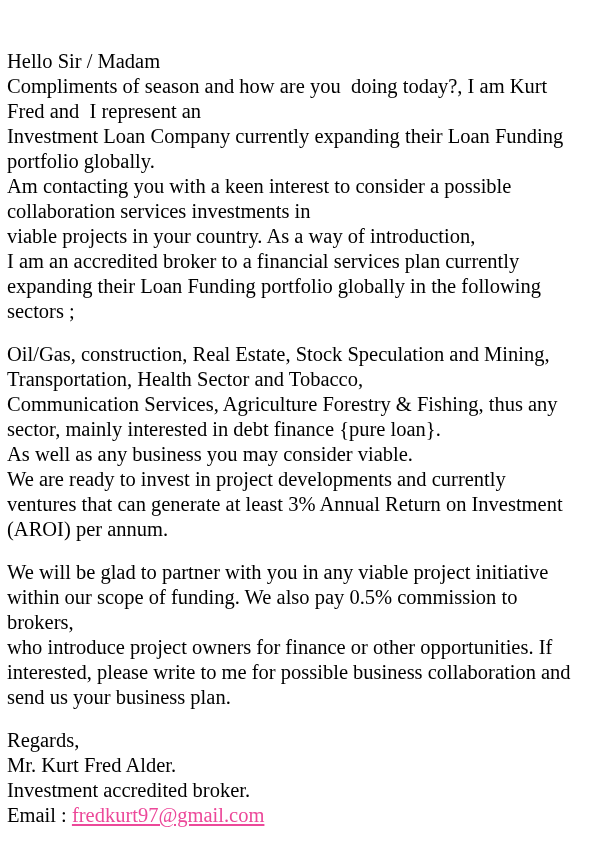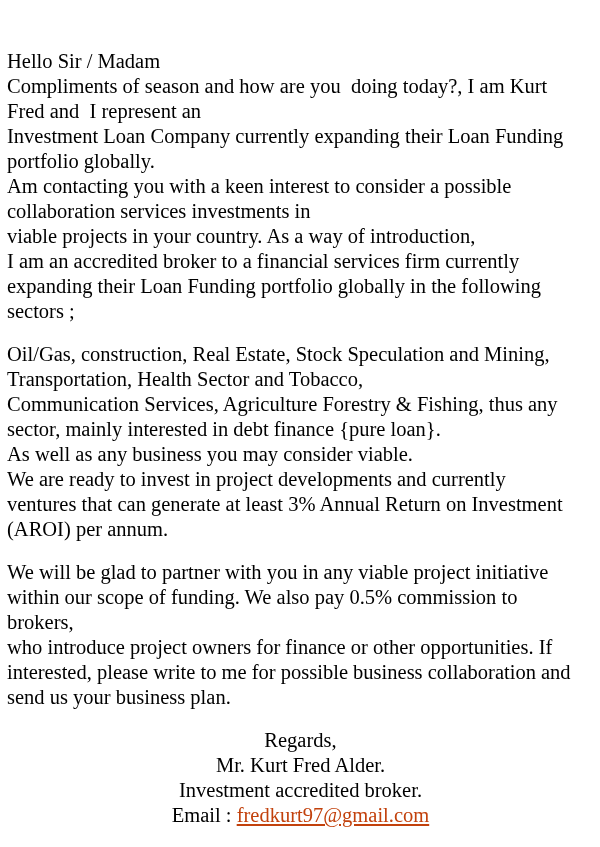--- a/index.html
+++ b/index.html
@@ -16,46 +16,45 @@
     font-size: 20.5px;
     line-height: 25px;
     padding: 49px 6px 8px 7px;
     overflow: hidden;
   }
   .para {
     margin: 0 0 18px 0;
   }
   .para:last-child {
     margin-bottom: 8px;
-    text-align: center;
   }
   .line {
     white-space: pre;
   }
   .email-link {
-    color: #c2410c;
+    color: #ec4899;
     text-decoration: underline;
     cursor: pointer;
   }
 </style>
 </head>
 <body>
 
 <div>
 
   <div class="para">
     <div class="line">Hello Sir / Madam</div>
     <div class="line">Compliments of season and how are you  doing today?, I am Kurt</div>
     <div class="line">Fred and  I represent an</div>
     <div class="line">Investment Loan Company currently expanding their Loan Funding</div>
     <div class="line">portfolio globally.</div>
     <div class="line">Am contacting you with a keen interest to consider a possible</div>
     <div class="line">collaboration services investments in</div>
     <div class="line">viable projects in your country. As a way of introduction,</div>
-    <div class="line">I am an accredited broker to a financial services firm currently</div>
+    <div class="line">I am an accredited broker to a financial services plan currently</div>
     <div class="line">expanding their Loan Funding portfolio globally in the following</div>
     <div class="line">sectors ;</div>
   </div>
 
   <div class="para">
     <div class="line">Oil/Gas, construction, Real Estate, Stock Speculation and Mining,</div>
     <div class="line">Transportation, Health Sector and Tobacco,</div>
     <div class="line">Communication Services, Agriculture Forestry &amp; Fishing, thus any</div>
     <div class="line">sector, mainly interested in debt finance {pure loan}.</div>
     <div class="line">As well as any business you may consider viable.</div>

